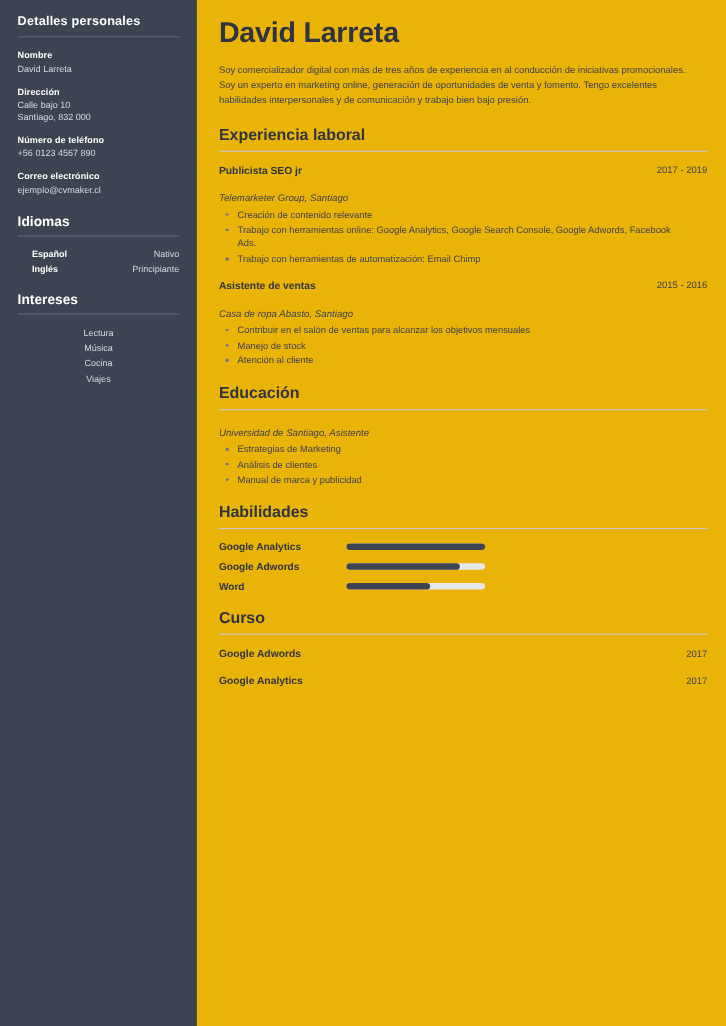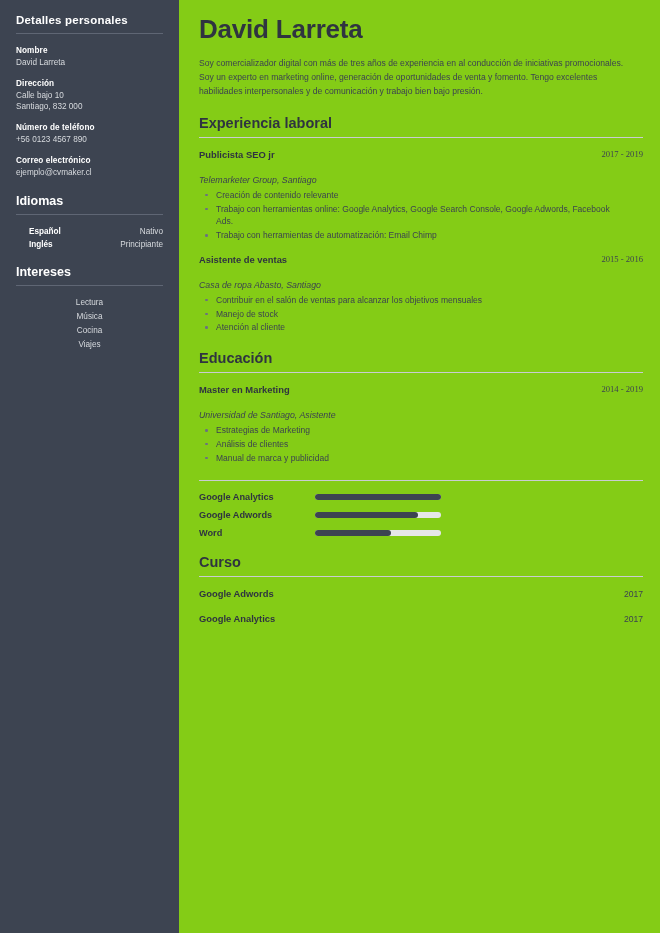--- a/index.html
+++ b/index.html
@@ -8,21 +8,21 @@
     height: 933px;
     background: #ffffff;
     font-family: "Liberation Sans", sans-serif;
     color: #333333;
   }
   .page {
     position: relative;
     width: 660px;
     height: 933px;
     display: flex;
-    background: #84cc16;
+    background: #eab308;
   }
 
   
   .sidebar {
     width: 179px;
     background: #3d4451;
     color: #ffffff;
     padding: 14px 16px 0 16px;
     flex: 0 0 179px;
   }
@@ -103,34 +103,33 @@
   }
   .sec-rule {
     height: 1px;
     background: #c9ccd1;
     margin-bottom: 11px;
   }
   .entry { margin-bottom: 12px; }
   .entry-head {
     display: flex;
     justify-content: space-between;
-    align-items: flex-start;
+    align-items: center;
     gap: 24px;
   }
   .entry-title {
     font-size: 9.4px;
     font-weight: bold;
     color: #2f3440;
   }
   .entry-date {
     font-size: 8.6px;
     color: #3c4350;
     white-space: nowrap;
     padding-left: 10px;
-    font-family: Liberation Serif, serif;
   }
   .entry-sub {
     font-size: 8.8px;
     font-style: italic;
     color: #3c4350;
     margin-top: 15px;
     margin-bottom: 4px;
   }
   ul.bullets {
     list-style: none;
@@ -285,34 +284,31 @@
           <li>Atención al cliente</li>
         </ul>
       </div>
     </section>
 
     <section class="section">
       <div class="sec-title">Educación</div>
       <div class="sec-rule"></div>
 
       <div class="entry">
-        <div class="entry-head">
-          <span class="entry-title">Master en Marketing</span>
-          <span class="entry-date">2014 - 2019</span>
-        </div>
         <div class="entry-sub">Universidad de Santiago, Asistente</div>
         <ul class="bullets">
           <li>Estrategias de Marketing</li>
           <li>Análisis de clientes</li>
           <li>Manual de marca y publicidad</li>
         </ul>
       </div>
     </section>
 
     <section class="section">
+      <div class="sec-title">Habilidades</div>
       <div class="sec-rule"></div>
 
       <div class="skill-row">
         <span class="skill-name">Google Analytics</span>
         <span class="skill-track">
           <span class="skill-fill" id="skill-fill-0" style="width: 100%; background: rgb(61, 68, 81);"></span>
         </span>
       </div>
       <div class="skill-row">
         <span class="skill-name">Google Adwords</span>

